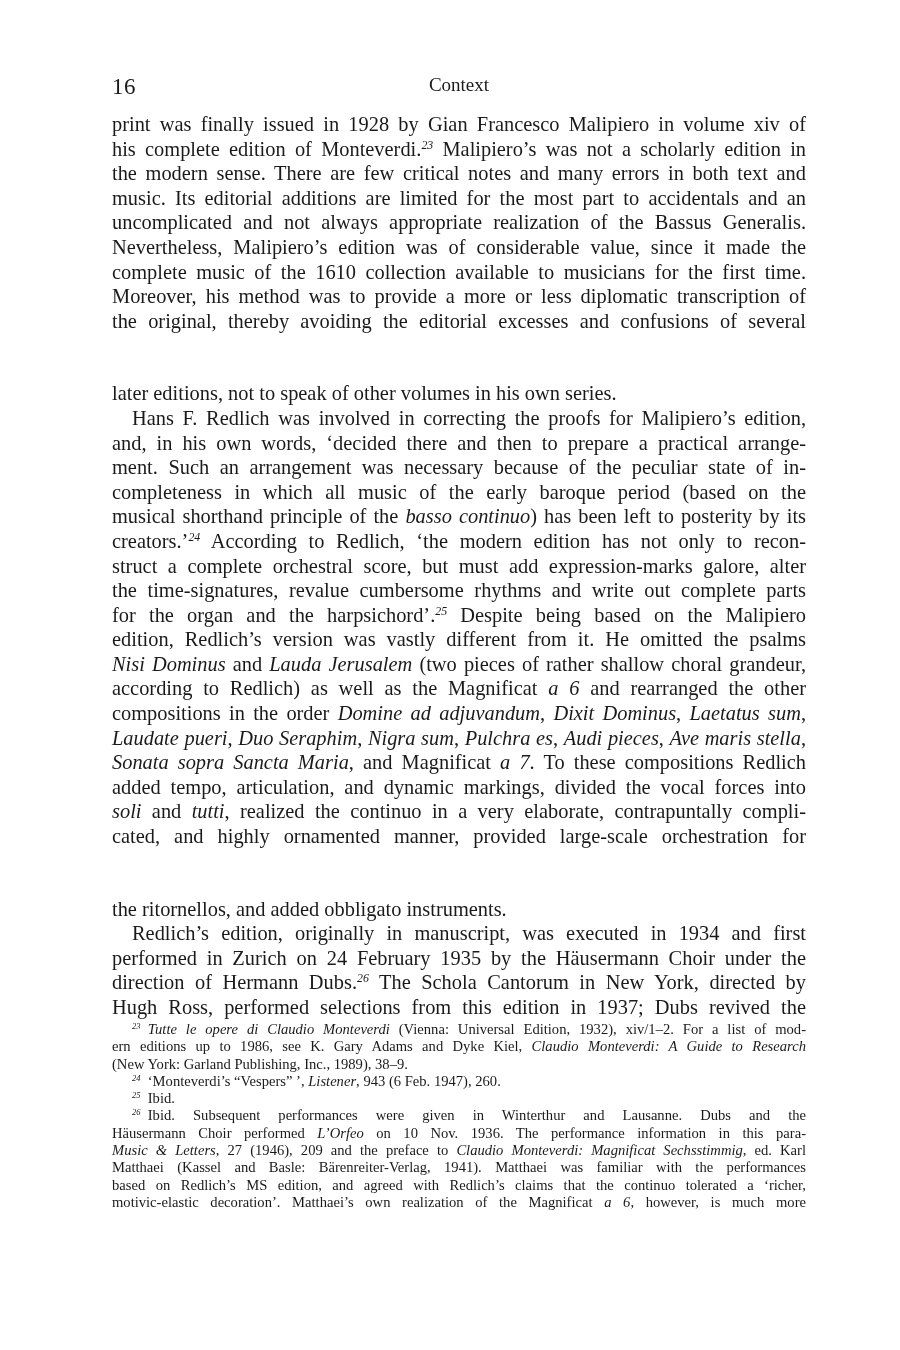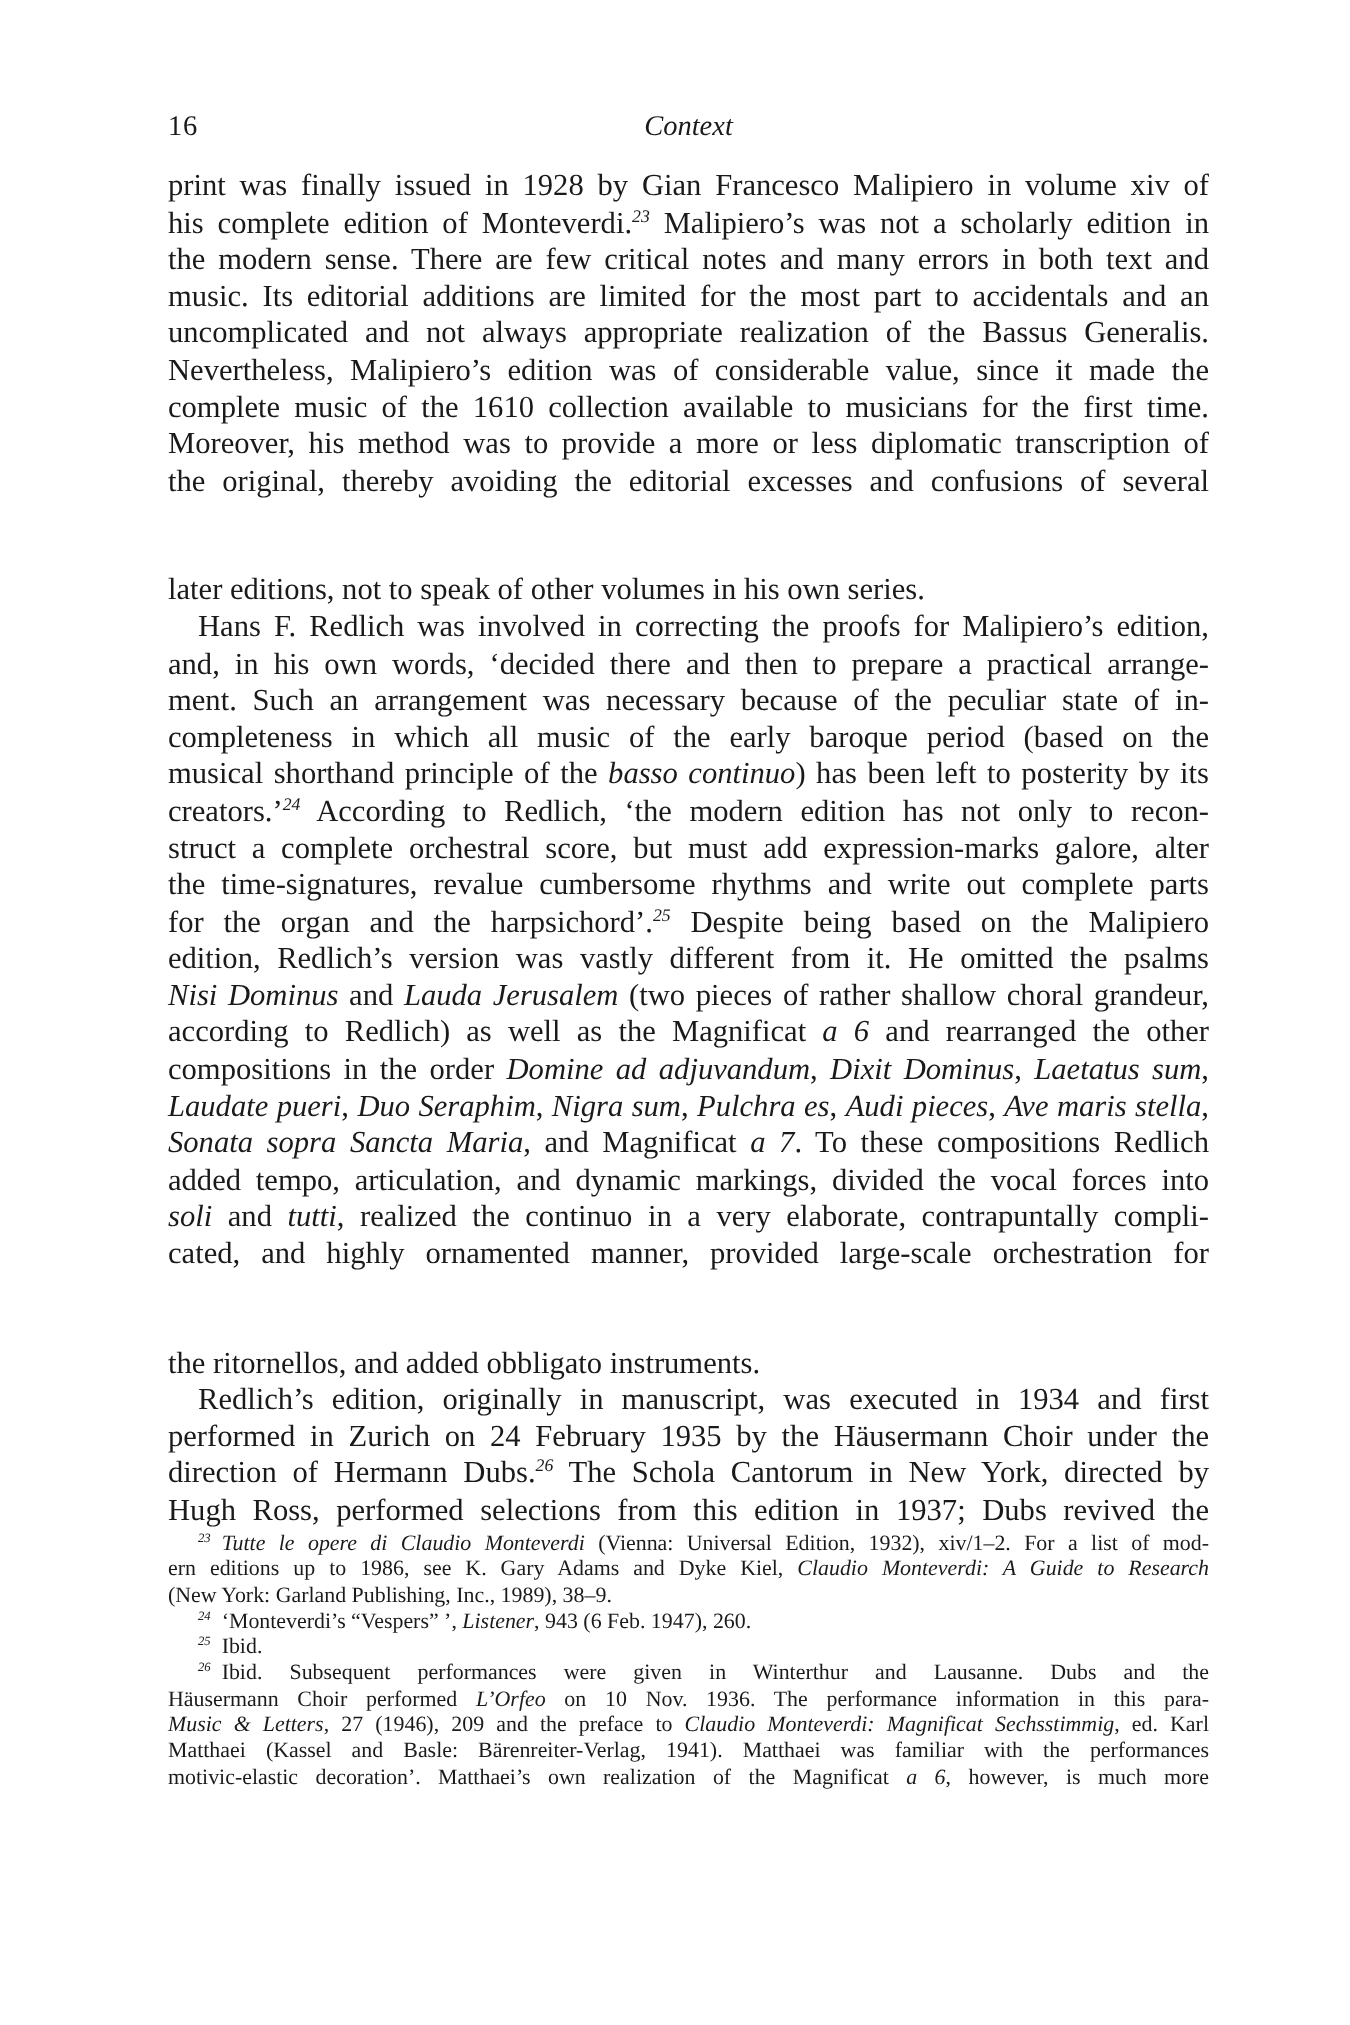--- a/index.html
+++ b/index.html
@@ -1,20 +1,20 @@
 <!DOCTYPE html>
 <html><head>
 <meta charset="utf-8">
 <style>
   html, body { margin: 0; padding: 0; background: #ffffff; }
   body { width: 900px; height: 1350px; position: relative; overflow: hidden;
          font-family: "Liberation Serif", "DejaVu Serif", serif; color: #1a1a1a; }
   .header { position: absolute; top: 74px; left: 112px; width: 694px; height: 26px; }
-  .page-num { position: absolute; left: 0; top: 0; font-size: 19px; letter-spacing: 0.5px; }
-  .running-head { position: absolute; left: 0; right: 0; top: 0; text-align: center; font-size: 19px; font-style: italic; }
+  .page-num { position: absolute; left: 0; top: 0; font-size: 23px; letter-spacing: 0.5px; }
+  .running-head { position: absolute; left: 0; right: 0; top: 0; text-align: center; font-size: 19px; }
   .body-text { position: absolute; top: 112px; left: 112px; width: 694px; }
   .line { font-size: 20.4px; line-height: 24.6px; height: 24.6px; white-space: nowrap;
           text-align: justify; text-align-last: justify; }
   .line.last { text-align-last: left; margin-top: 48px; }
   .line.indent { padding-left: 20px; }
   .footnotes { position: absolute; top: 1021px; left: 112px; width: 694px; }
   .fline { font-size: 14.6px; line-height: 17.3px; height: 17.3px; white-space: nowrap;
            text-align: justify; text-align-last: justify; }
   .fline.last { text-align-last: left; }
   .fline.indent { padding-left: 20px; }
@@ -81,15 +81,16 @@
       <div class="fline indent last"><sup>24</sup><span> </span><span>‘Monteverdi’s “Vespers” ’, </span><i>Listener</i><span>, 943 (6 Feb. 1947), 260.</span></div>
     </div>
     <div>
       <div class="fline indent last"><sup>25</sup><span> </span><span>Ibid.</span></div>
     </div>
     <div>
       <div class="fline indent"><sup>26</sup><span> </span><span>Ibid. Subsequent performances were given in Winterthur and Lausanne. Dubs and the</span></div>
       <div class="fline"><span>Häusermann Choir performed </span><i>L’Orfeo</i><span> on 10 Nov. 1936. The performance information in this para-</span></div>
       <div class="fline"><i>Music &amp; Letters</i><span>, 27 (1946), 209 and the preface to </span><i>Claudio Monteverdi: Magnificat Sechsstimmig</i><span>, ed. Karl</span></div>
       <div class="fline"><span>Matthaei (Kassel and Basle: Bärenreiter-Verlag, 1941). Matthaei was familiar with the performances</span></div>
+      <div class="fline"><span>based on Redlich’s MS edition, and agreed with Redlich’s claims that the continuo tolerated a ‘richer,</span></div>
       <div class="fline"><span>motivic-elastic decoration’. Matthaei’s own realization of the Magnificat </span><i>a 6</i><span>, however, is much more</span></div>
     </div>
   </div>
 
 </body></html>

